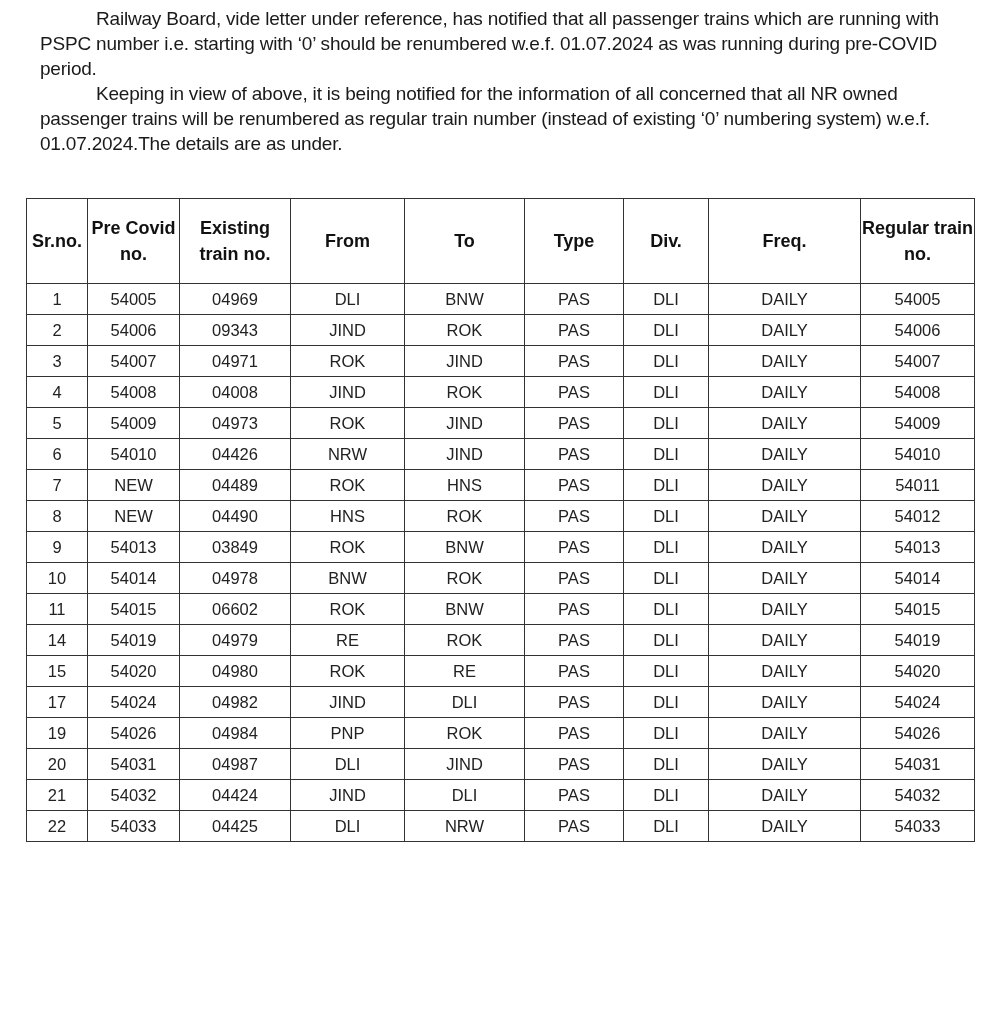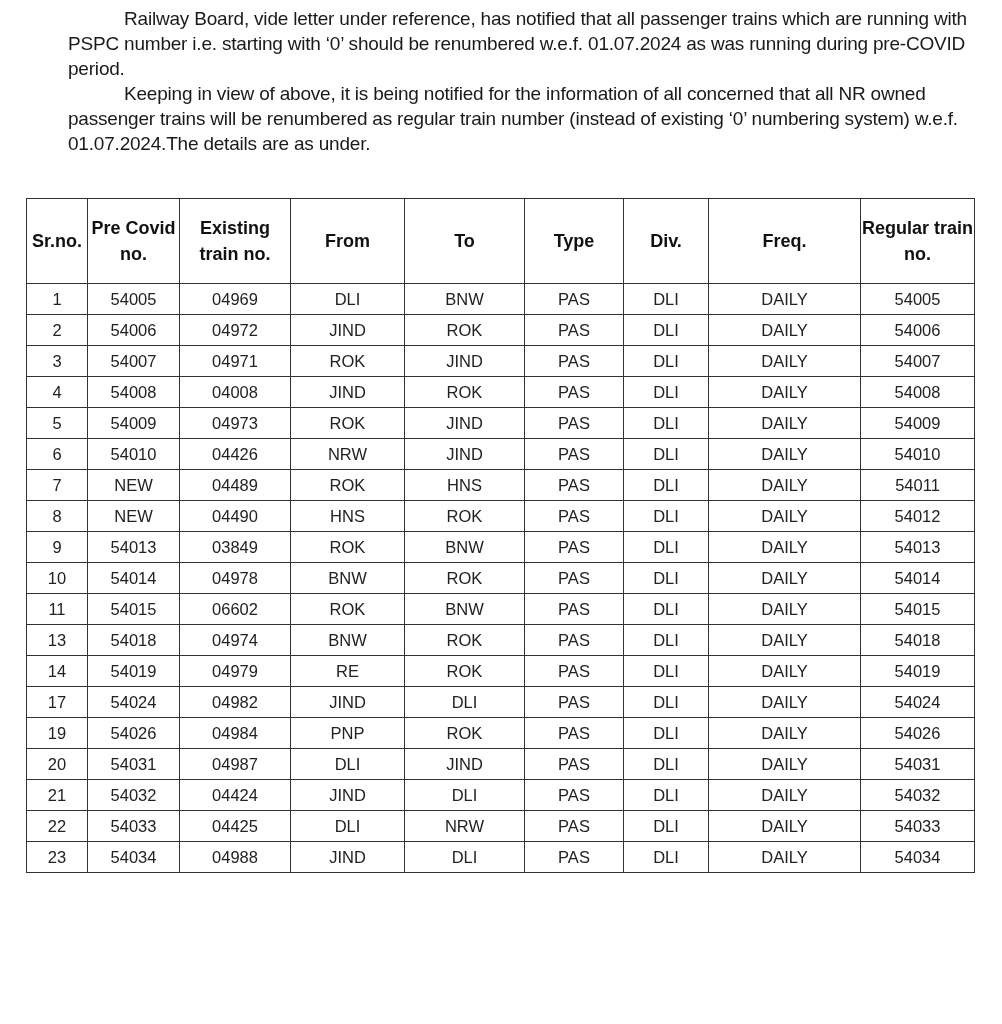--- a/index.html
+++ b/index.html
@@ -3,21 +3,21 @@
 <meta charset="utf-8">
 <style>
   html, body { margin: 0; padding: 0; background: #ffffff; }
   body {
     width: 1002px; height: 1024px; position: relative; overflow: hidden;
     font-family: "Liberation Sans", "DejaVu Sans", sans-serif;
     color: #1a1a1a;
   }
   .intro {
     position: absolute; left: 40px; top: 6px; width: 900px;
-    font-size: 19px; line-height: 25px; letter-spacing: -0.2px; margin-left: 28px;
+    font-size: 19px; line-height: 25px; letter-spacing: -0.2px;
   }
   .intro p { margin: 0; }
   .intro .indent { text-indent: 56px; }
   table.trains {
     position: absolute; left: 26px; top: 198px;
     border-collapse: collapse; table-layout: fixed;
     width: 948px;
   }
   table.trains th, table.trains td {
     border: 1.5px solid #333;
@@ -75,21 +75,21 @@
         <td>DLI</td>
         <td>BNW</td>
         <td>PAS</td>
         <td>DLI</td>
         <td>DAILY</td>
         <td>54005</td>
       </tr>
       <tr>
         <td>2</td>
         <td>54006</td>
-        <td>04972</td>
+        <td>09343</td>
         <td>JIND</td>
         <td>ROK</td>
         <td>PAS</td>
         <td>DLI</td>
         <td>DAILY</td>
         <td>54006</td>
       </tr>
       <tr>
         <td>3</td>
         <td>54007</td>
@@ -183,42 +183,42 @@
         <td>54015</td>
         <td>06602</td>
         <td>ROK</td>
         <td>BNW</td>
         <td>PAS</td>
         <td>DLI</td>
         <td>DAILY</td>
         <td>54015</td>
       </tr>
       <tr>
-        <td>13</td>
-        <td>54018</td>
-        <td>04974</td>
-        <td>BNW</td>
-        <td>ROK</td>
-        <td>PAS</td>
-        <td>DLI</td>
-        <td>DAILY</td>
-        <td>54018</td>
-      </tr>
-      <tr>
         <td>14</td>
         <td>54019</td>
         <td>04979</td>
         <td>RE</td>
         <td>ROK</td>
         <td>PAS</td>
         <td>DLI</td>
         <td>DAILY</td>
         <td>54019</td>
       </tr>
       <tr>
+        <td>15</td>
+        <td>54020</td>
+        <td>04980</td>
+        <td>ROK</td>
+        <td>RE</td>
+        <td>PAS</td>
+        <td>DLI</td>
+        <td>DAILY</td>
+        <td>54020</td>
+      </tr>
+      <tr>
         <td>17</td>
         <td>54024</td>
         <td>04982</td>
         <td>JIND</td>
         <td>DLI</td>
         <td>PAS</td>
         <td>DLI</td>
         <td>DAILY</td>
         <td>54024</td>
       </tr>
@@ -259,25 +259,14 @@
         <td>22</td>
         <td>54033</td>
         <td>04425</td>
         <td>DLI</td>
         <td>NRW</td>
         <td>PAS</td>
         <td>DLI</td>
         <td>DAILY</td>
         <td>54033</td>
       </tr>
-      <tr>
-        <td>23</td>
-        <td>54034</td>
-        <td>04988</td>
-        <td>JIND</td>
-        <td>DLI</td>
-        <td>PAS</td>
-        <td>DLI</td>
-        <td>DAILY</td>
-        <td>54034</td>
-      </tr>
     </tbody>
 </table>
 
 </body></html>

